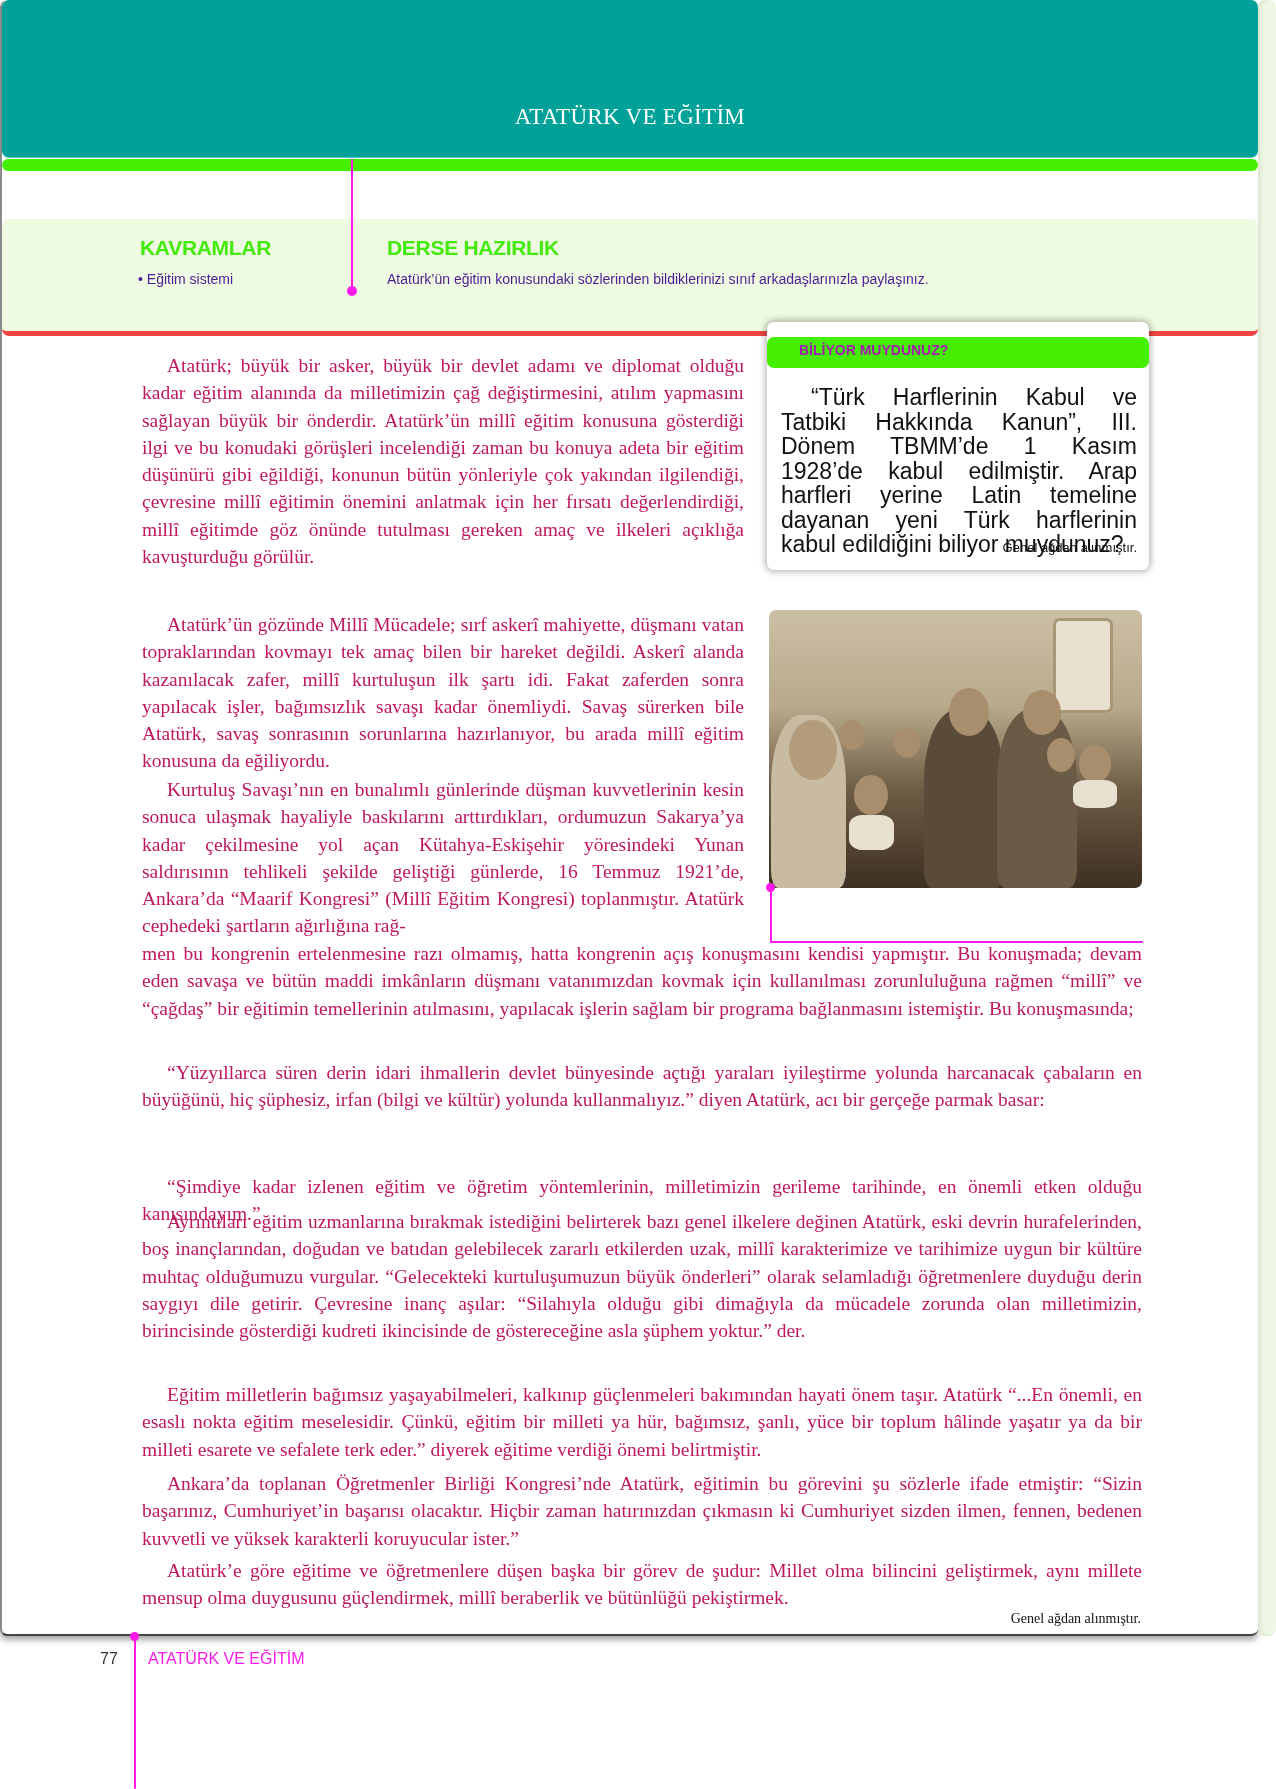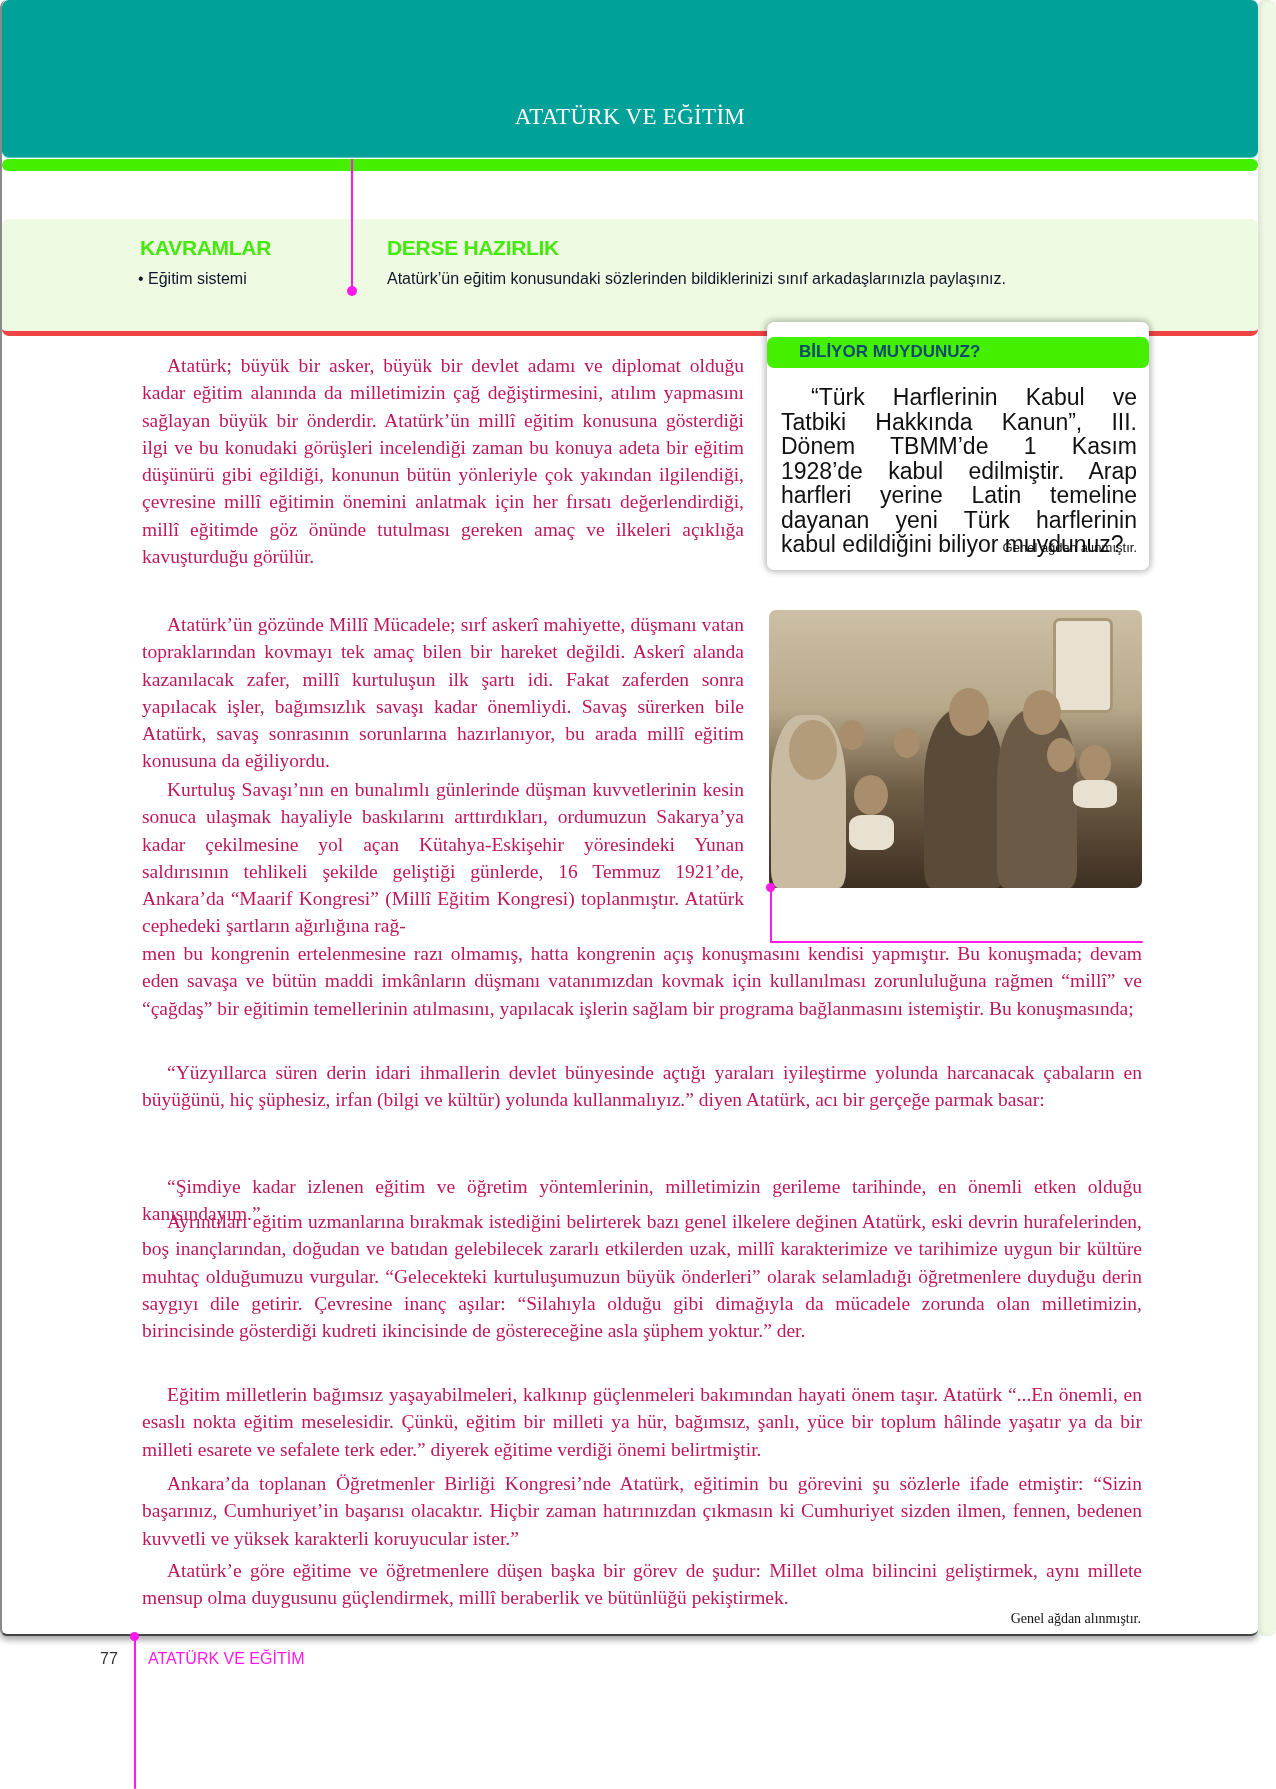--- a/index.html
+++ b/index.html
@@ -46,21 +46,21 @@
   .prep-divider-dot {
     position: absolute; left: 345px; top: 286px; width: 10px; height: 10px;
     border-radius: 50%; background: #ff19ea;
   }
   .panel-heading {
     position: absolute; font-family: "Liberation Sans", sans-serif; font-weight: bold;
     color: #43ea0a; font-size: 21px; letter-spacing: -0.3px;
   }
   .panel-text {
     position: absolute; font-family: "Liberation Sans", sans-serif;
-    font-size: 16px; color: #0f172a; line-height: 26px;
+    font-size: 14px; color: #4c1d95; line-height: 26px;
   }
 
   .section-title {
     position: absolute; left: 163px; top: 320px;
     font-family: "Liberation Serif", serif; font-weight: bold; font-size: 21px;
     color: #111; letter-spacing: -0.3px;
   }
 
   .body-para {
     position: absolute; font-family: "Liberation Serif", serif;
@@ -73,22 +73,22 @@
   .info-box {
     position: absolute; left: 765px; top: 322px; width: 382px; height: 248px;
     background: #ffffff;
     box-shadow: 0 0 6px 2px rgba(0,0,0,0.28);
   }
   .info-header {
     position: absolute; left: 0; top: 15px; width: 382px; height: 31px;
     background: #44f000;
   }
   .info-title {
-    position: absolute; left: 32px; top: 5px; color: #0c4a6e;
-    font-family: "Liberation Sans", sans-serif; font-weight: bold; font-size: 17px;
+    position: absolute; left: 32px; top: 5px; color: #a21caf;
+    font-family: "Liberation Sans", sans-serif; font-weight: bold; font-size: 14px;
   }
   .info-text {
     position: absolute; left: 14px; top: 63px; width: 356px;
     font-family: "Liberation Sans", sans-serif; font-size: 23px; line-height: 24.5px;
     color: #111; text-align: justify; text-indent: 30px;
   }
   .info-source {
     position: absolute; right: 12px; top: 218px;
     font-family: "Liberation Sans", sans-serif; font-size: 13px; color: #111;
   }

